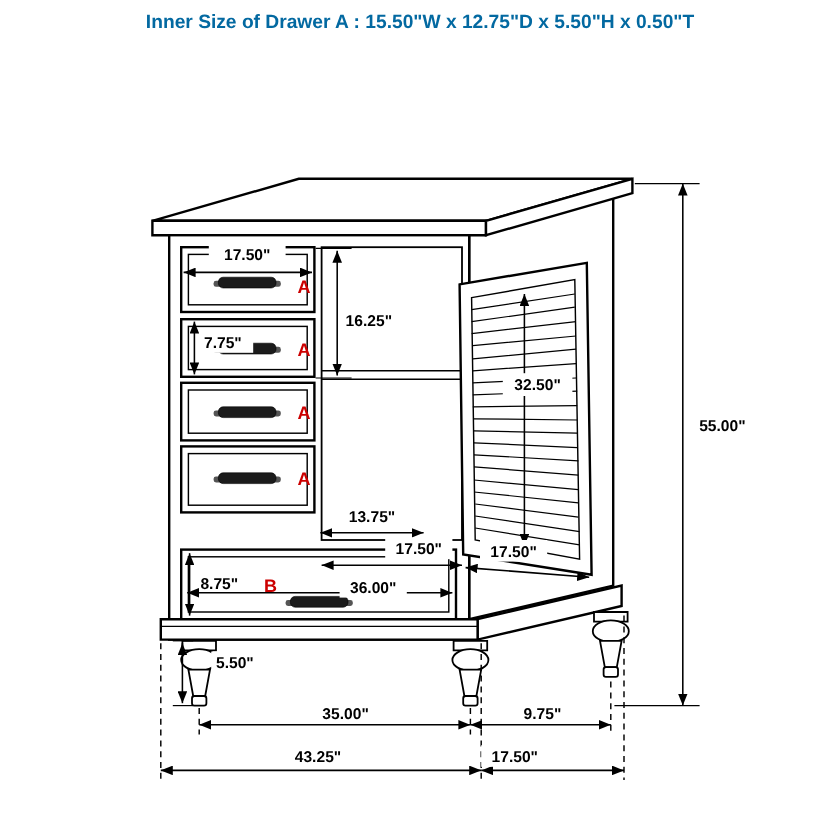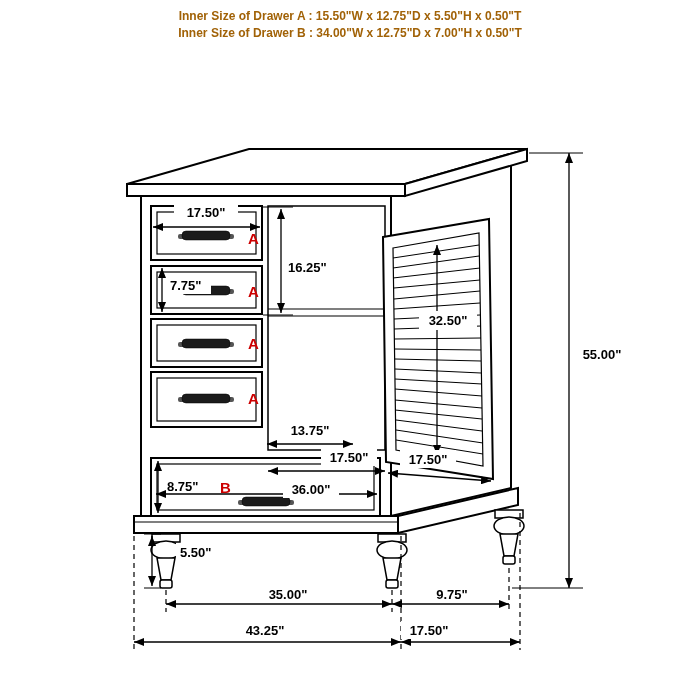--- a/index.html
+++ b/index.html
@@ -1,19 +1,19 @@
 <!DOCTYPE html>
 <html style="--label-red: #cc0000; --line: #000000; --background: #ffffff;"><head>
 <meta charset="utf-8">
 <style>
   html,body{margin:0;padding:0;background:#fff;}
   .page{position:relative;width:700px;height:700px;background:var(--background,#fff);overflow:hidden;
         font-family:"Liberation Sans",sans-serif;}
   .header{position:absolute;top:8px;left:0;width:700px;text-align:center;z-index:2;}
-  .spec-line{font-size:12px;font-weight:bold;color:#a16207;line-height:1.4;}
+  .spec-line{font-size:16px;font-weight:bold;color:#0369a1;line-height:1.4;}
   svg{position:absolute;top:0;left:0;}
   .o2{fill:#fff;stroke:#000;stroke-width:2;}
   .o15{fill:#fff;stroke:#000;stroke-width:1.5;}
   .o1{fill:none;stroke:#000;stroke-width:1.2;}
   .dim{stroke:#000;stroke-width:1.3;fill:none;}
   .tick{stroke:#000;stroke-width:1;fill:none;}
   .dash{stroke:#000;stroke-width:1.2;stroke-dasharray:5 4;fill:none;}
   .lbg{fill:#fff;}
   .handle{fill:#1b1b1b;stroke:#000;stroke-width:.5;}
   .plate{fill:#555;}
@@ -22,21 +22,20 @@
   text.red-letter{font:bold 15px "Liberation Sans",sans-serif;fill:var(--label-red,#cc0000);}
   .mid{text-anchor:middle;}
 </style>
 </head>
 <body>
 
 <div class="page">
 
   <div class="header">
     <div class="spec-line">Inner Size of Drawer A : 15.50"W x 12.75"D x 5.50"H x 0.50"T</div>
-    <div class="spec-line">Inner Size of Drawer B : 34.00"W x 12.75"D x 7.00"H x 0.50"T</div>
   </div>
 
   <svg width="700" height="700" viewBox="0 0 700 700">
     <defs>
       <marker id="arr" viewBox="0 0 10 8" refX="10" refY="4" markerWidth="10" markerHeight="8" markerUnits="userSpaceOnUse" orient="auto-start-reverse">
         <path d="M0,0 L10,4 L0,8 z" fill="#000"></path>
       </marker>
       <g id="foot-shape">
         <path d="M-14,0 h28 v8 h-28 z" class="o15"></path>
         <ellipse cx="0" cy="16" rx="15" ry="9" class="o15"></ellipse>

